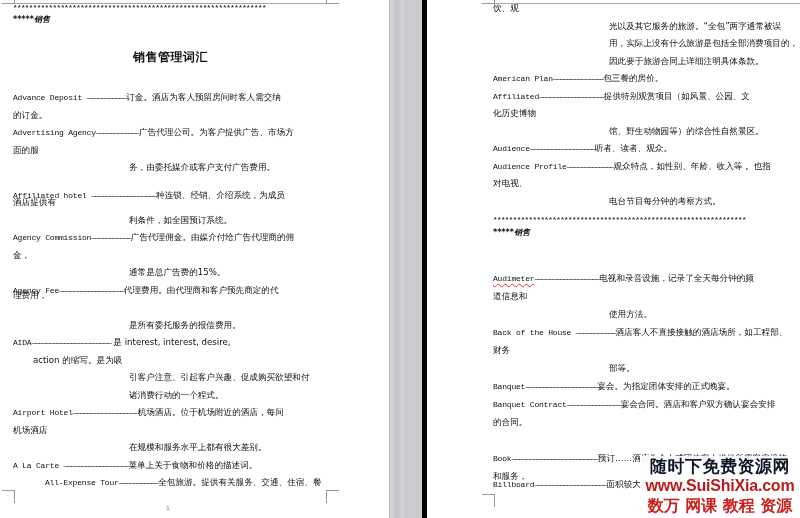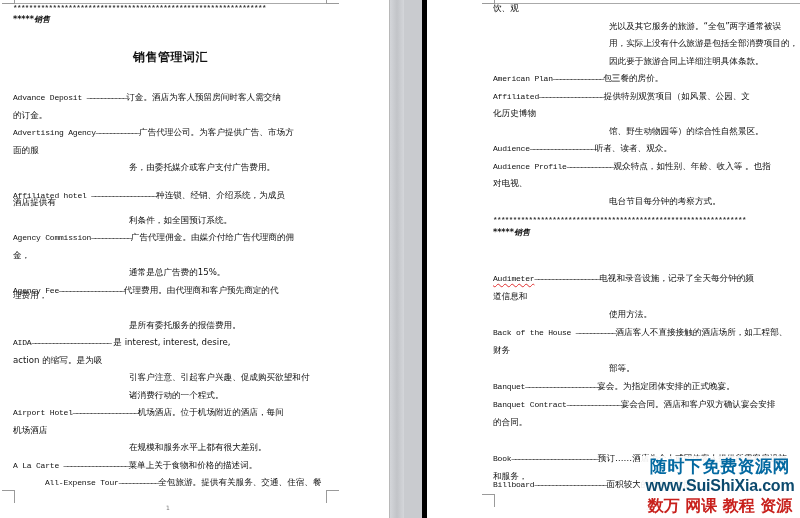--- a/index.html
+++ b/index.html
@@ -62,21 +62,21 @@
         <div class="line" style="top: 190px;"><span class="mono">Affiliated hotel </span><span class="mono" style="letter-spacing: -1.2px;">——————————————————</span><span>种连锁、经销、介绍系统，为成员</span></div>
         <div class="line" style="top: 197px;">酒店提供有</div>
         <div class="line" style="top: 214.5px; left: 116px;">利条件，如全国预订系统。</div>
         <div class="line" style="top: 232px;"><span class="mono">Agency Commission</span><span class="mono" style="letter-spacing: -1.2px;">———————————</span><span>广告代理佣金。由媒介付给广告代理商的佣</span></div>
         <div class="line" style="top: 249.5px;">金，</div>
         <div class="line" style="top: 267px; left: 116px;">通常是总广告费的15%。</div>
         <div class="line" style="top: 284.5px;"><span class="mono">Agency Fee</span><span class="mono" style="letter-spacing: -1.2px;">——————————————————</span><span>代理费用。由代理商和客户预先商定的代</span></div>
         <div class="line" style="top: 290px;">理费用，</div>
         <div class="line" style="top: 319.5px; left: 116px;">是所有委托服务的报偿费用。</div>
         <div class="line" style="top: 337px;"><span class="mono">AIDA</span><span class="mono" style="letter-spacing: -1.2px;">——————————————————————</span><span> 是  interest,  interest,  desire,</span></div>
-        <div class="line" style="top: 354.5px;">action 的缩写。是为吸</div>
+        <div class="line" style="top: 354.5px; margin-left: 20px;">action 的缩写。是为吸</div>
         <div class="line" style="top: 372px; left: 116px;">引客户注意、引起客户兴趣、促成购买欲望和付</div>
         <div class="line" style="top: 389.5px; left: 116px;">诸消费行动的一个程式。</div>
         <div class="line" style="top: 407px;"><span class="mono">Airport Hotel</span><span class="mono" style="letter-spacing: -1.2px;">——————————————————</span><span>机场酒店。位于机场附近的酒店，每间</span></div>
         <div class="line" style="top: 424.5px;">机场酒店</div>
         <div class="line" style="top: 442px; left: 116px;">在规模和服务水平上都有很大差别。</div>
         <div class="line" style="top: 459.5px;"><span class="mono">A La Carte </span><span class="mono" style="letter-spacing: -1.2px;">——————————————————</span><span>菜单上关于食物和价格的描述词。</span></div>
         <div class="line" style="top: 477px; margin-left: 32px;"><span class="mono">All-Expense Tour</span><span class="mono" style="letter-spacing: -1.2px;">———————————</span><span>全包旅游。提供有关服务、交通、住宿、餐</span></div>
       </div>
   </div>
 
@@ -121,16 +121,16 @@
         <div class="line" style="top: 453px;"><span class="mono">Book</span><span class="mono" style="letter-spacing: -1.2px;">————————————————————————</span><span>预订……酒店为个人或团体客人提供所需客房设施</span></div>
         <div class="line" style="top: 471px;">和服务，</div>
       </div>
   </div>
 
   <div class="corner bl" style="left:55px;top:494px;"></div>
   <div class="pnum" style="left:219px;top:504px;">2</div>
 </div>
 
 <div class="wm">
-  <div class="wm1" style="color:#0369a1;">随时下免费资源网</div>
-  <div class="wm2" style="color:#0c4a6e;">www.SuiShiXia.com</div>
+  <div class="wm1" style="color:#0f172a;">随时下免费资源网</div>
+  <div class="wm2" style="color:#b91c1c;">www.SuiShiXia.com</div>
   <div class="wm3" style="color:#c8201c;">数万 网课 教程 资源</div>
 </div>
 
 </body></html>

